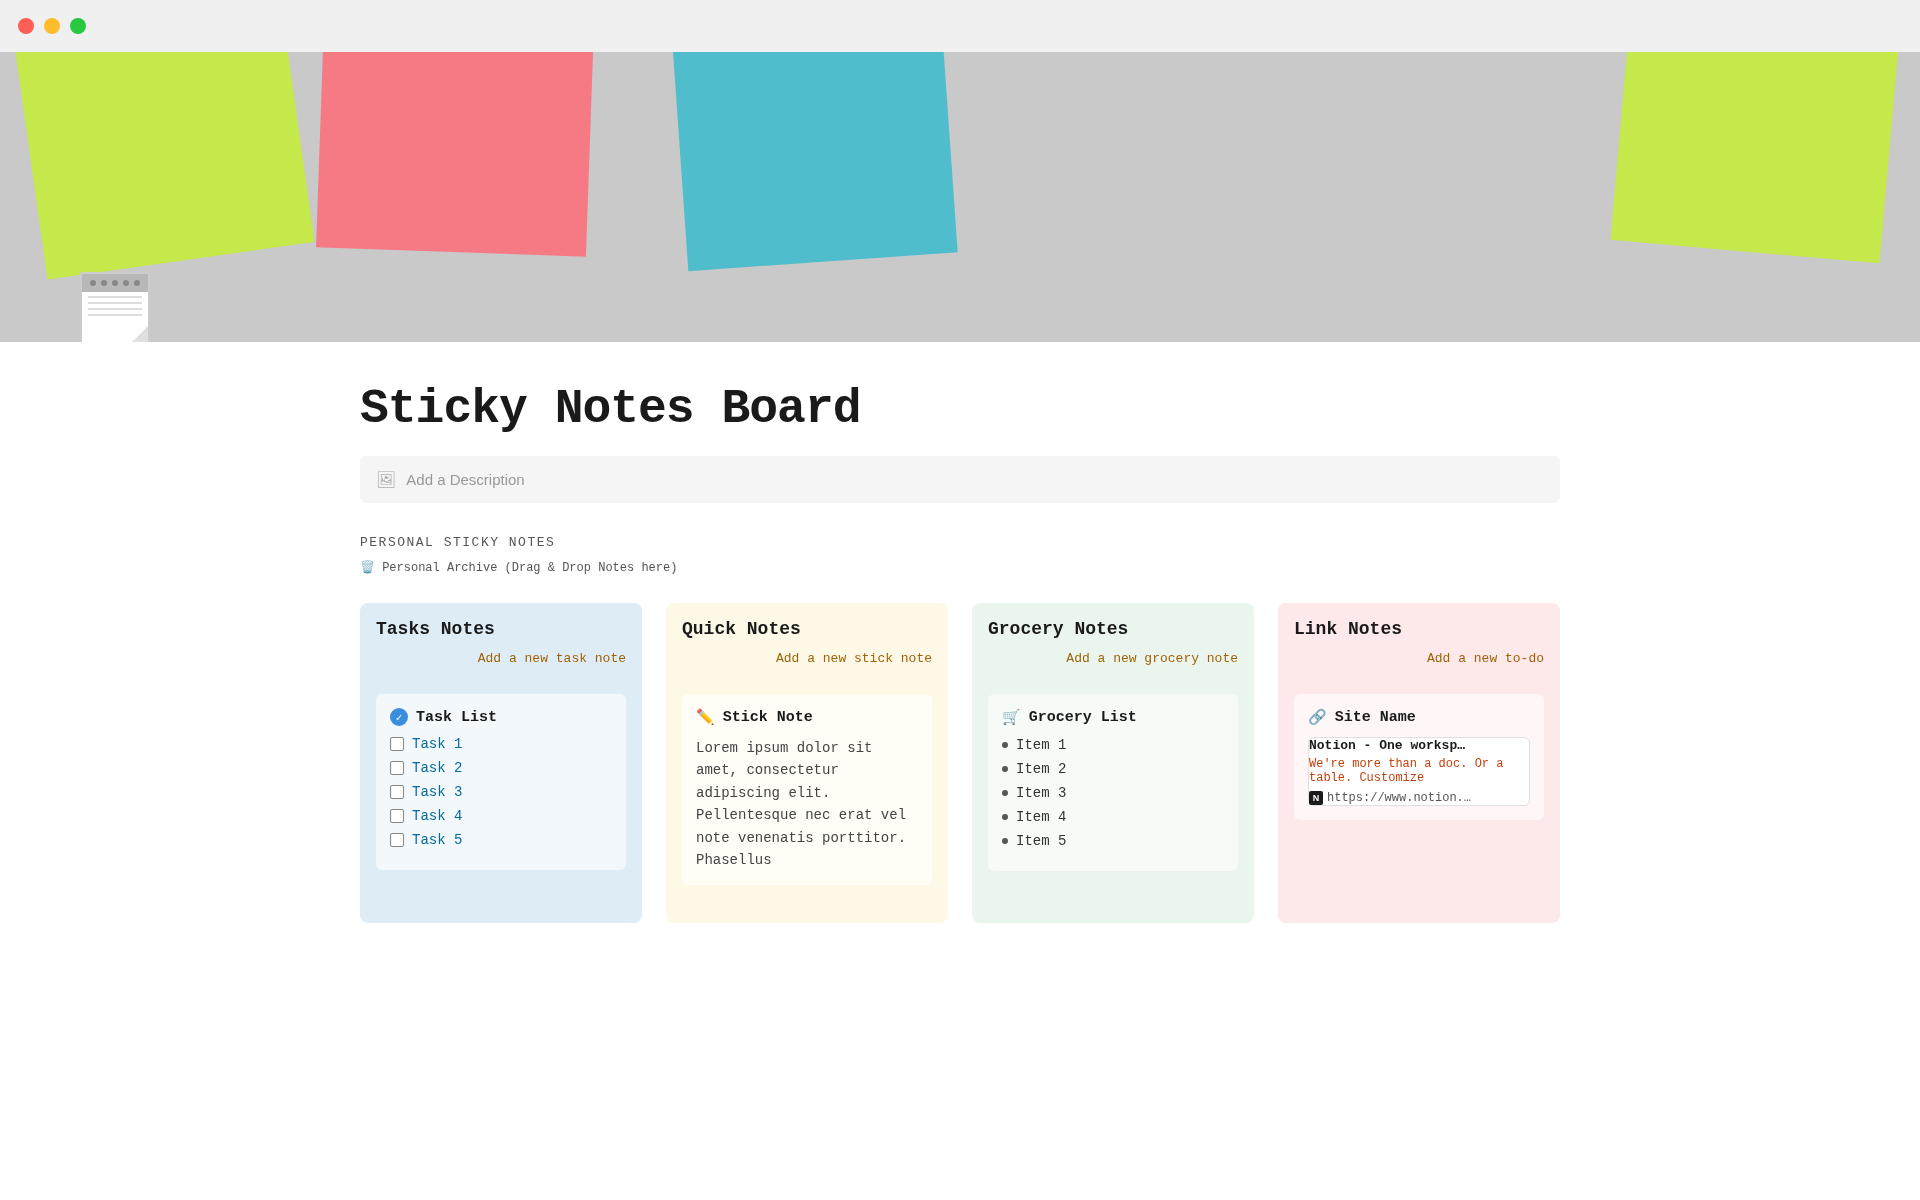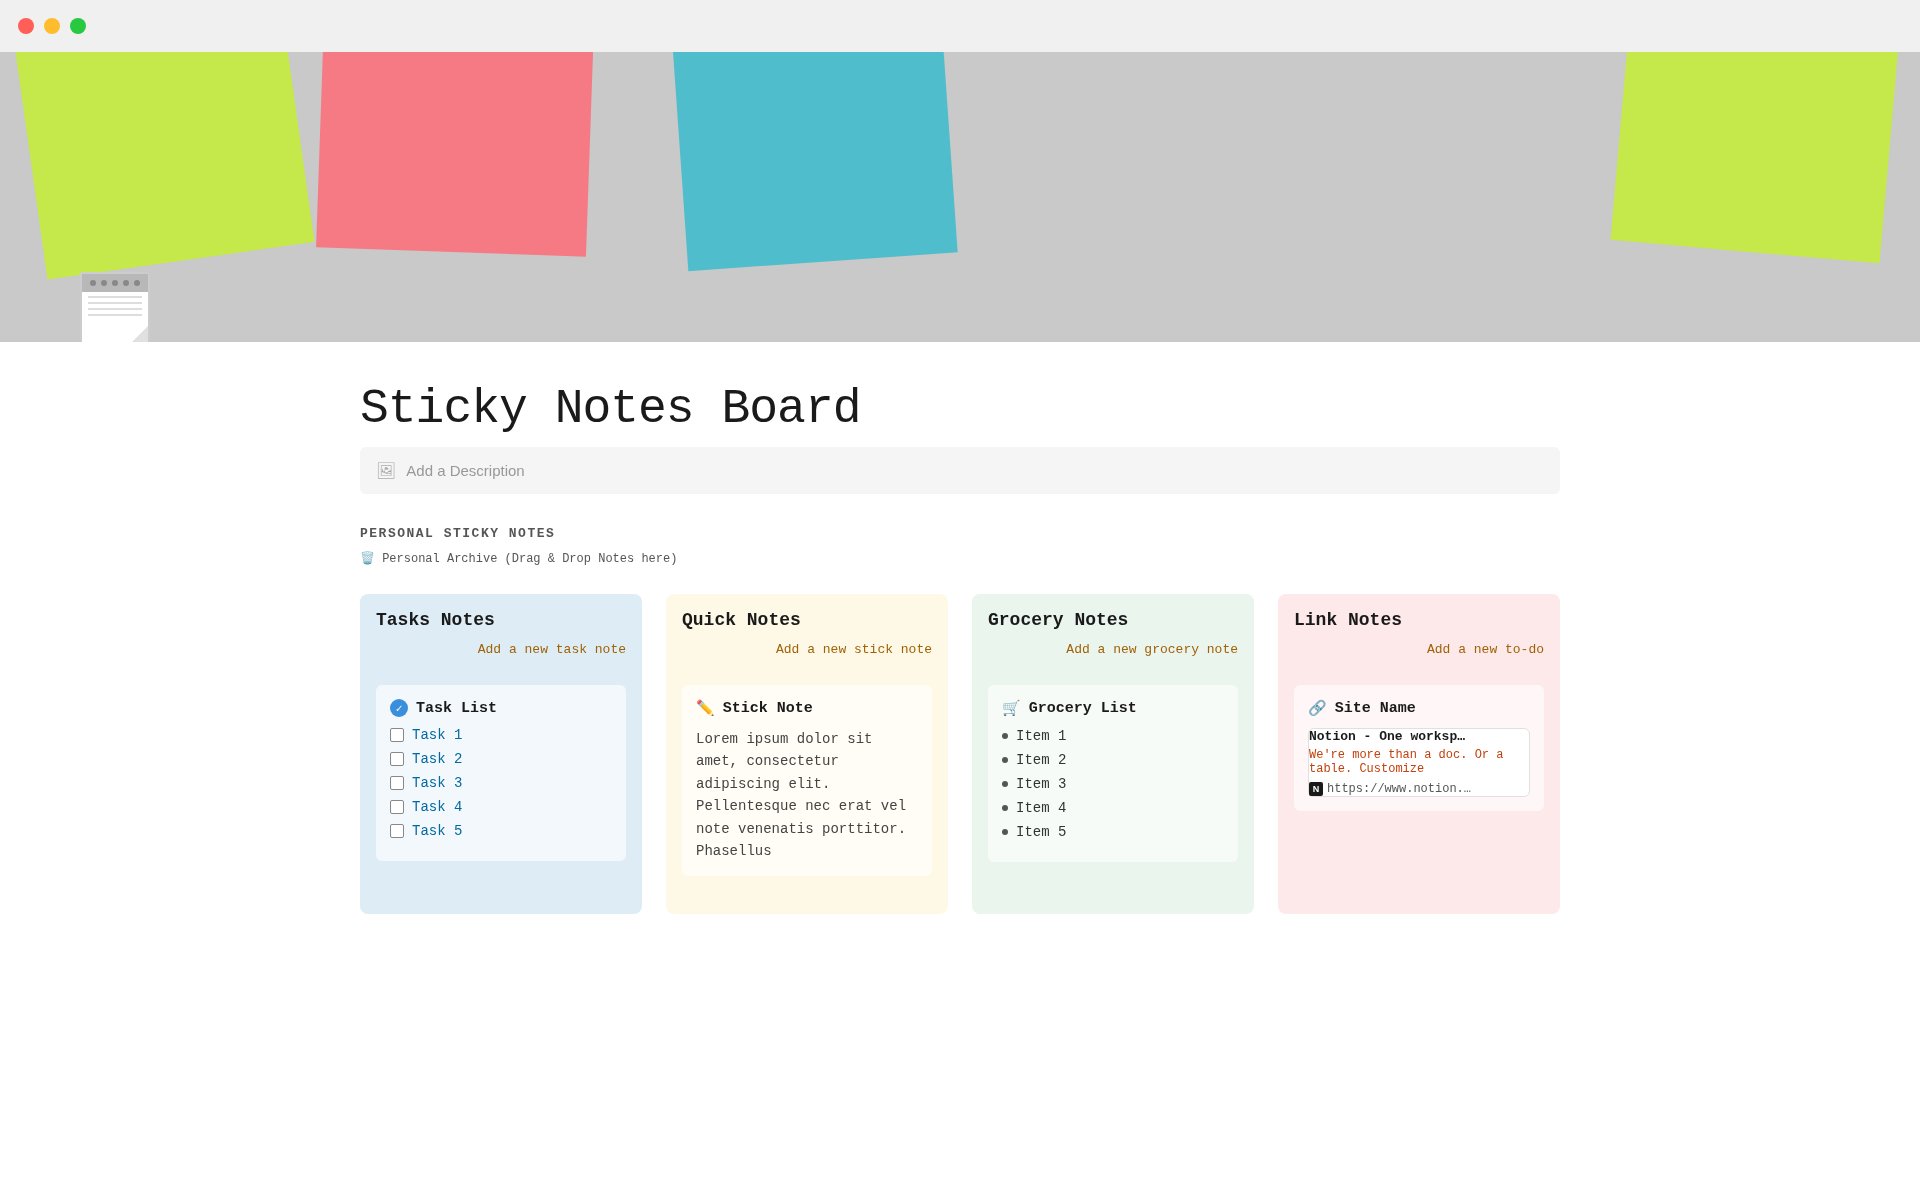--- a/index.html
+++ b/index.html
@@ -117,24 +117,24 @@
 
     
     .page-content {
       max-width: 1320px;
       margin: 0 auto;
       padding: 40px 60px 60px;
     }
 
     .page-title {
       font-size: 48px;
-      font-weight: 400;
+      font-weight: 700;
       font-family: 'Courier New', monospace;
       letter-spacing: -1px;
-      margin-bottom: 11px;
+      margin-bottom: 20px;
       color: #1a1a1a;
     }
 
     .description-bar {
       display: flex;
       align-items: center;
       gap: 10px;
       padding: 14px 16px;
       background: #f5f5f5;
       border-radius: 6px;
@@ -142,21 +142,21 @@
       color: #999;
       font-size: 15px;
     }
     .desc-icon {
       font-size: 16px;
       color: #aaa;
     }
 
     .section-label {
       font-size: 13px;
-      font-weight: 700;
+      font-weight: 400;
       letter-spacing: 1.5px;
       color: #555;
       margin-bottom: 10px;
       font-family: 'Courier New', monospace;
     }
     .section-archive {
       font-size: 12px;
       color: #555;
       margin-bottom: 28px;
       display: flex;

